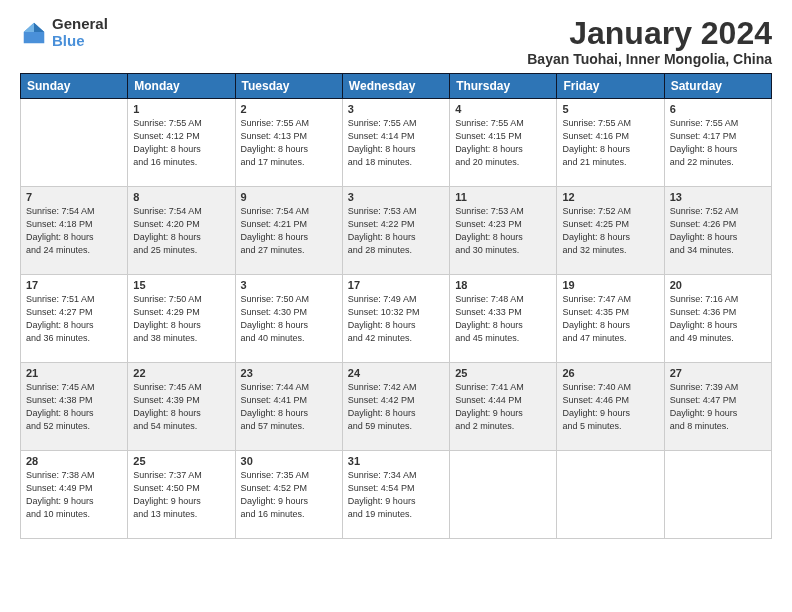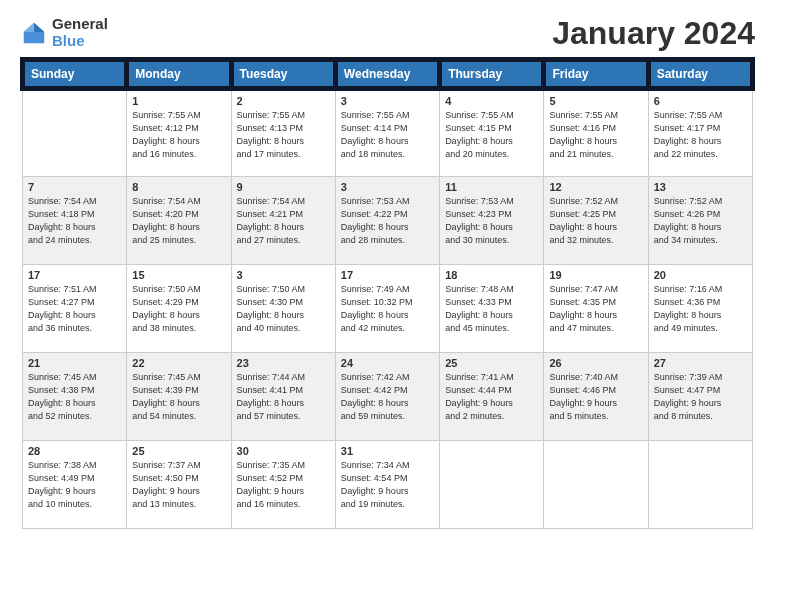--- a/index.html
+++ b/index.html
@@ -5,21 +5,21 @@
     * { box-sizing: border-box; margin: 0; padding: 0; }
     body {
       font-family: Arial, sans-serif;
       background: #fff;
       width: 792px;
       height: 612px;
       overflow: hidden;
     }
     .page {
       width: 792px;
-      padding: 16px 37px 10px 20px;
+      padding: 16px 20px 10px 20px;
     }
     .header-top {
       display: flex;
       justify-content: space-between;
       align-items: flex-start;
       margin-bottom: 4px;
     }
     .logo {
       display: flex;
       align-items: center;
@@ -63,21 +63,21 @@
       border-collapse: collapse;
       margin-top: 6px;
     }
     .calendar th {
       background-color: #2e75b6;
       color: #fff;
       font-size: 12px;
       font-weight: bold;
       padding: 5px 6px;
       text-align: left;
-      border: 5px solid #0f172a;
+      border: 1px solid #0f172a;
     }
     .calendar td {
       border: 1px solid #ccc;
       vertical-align: top;
       padding: 4px 5px;
       font-size: 9.5px;
       color: #333;
       width: calc(100% / 7);
       height: 88px;
       background: #fff;
@@ -112,20 +112,21 @@
         <polygon points="15,4 26,14 15,14" fill="#2e75b6"></polygon>
         <polygon points="4,14 15,14 15,4" fill="#74b4e6"></polygon>
       </svg>
       <div class="logo-text">
         <span class="logo-general">General</span>
         <span class="logo-blue">Blue</span>
       </div>
     </div>
     <div class="title-block">
       <div class="main-title">January 2024</div>
+      <div class="subtitle">Bayan Tuohai, Inner Mongolia, China</div>
     </div>
   </div>
 
   <table class="calendar">
     <thead>
       <tr>
         <th>Sunday</th>
         <th>Monday</th>
         <th>Tuesday</th>
         <th>Wednesday</th>

